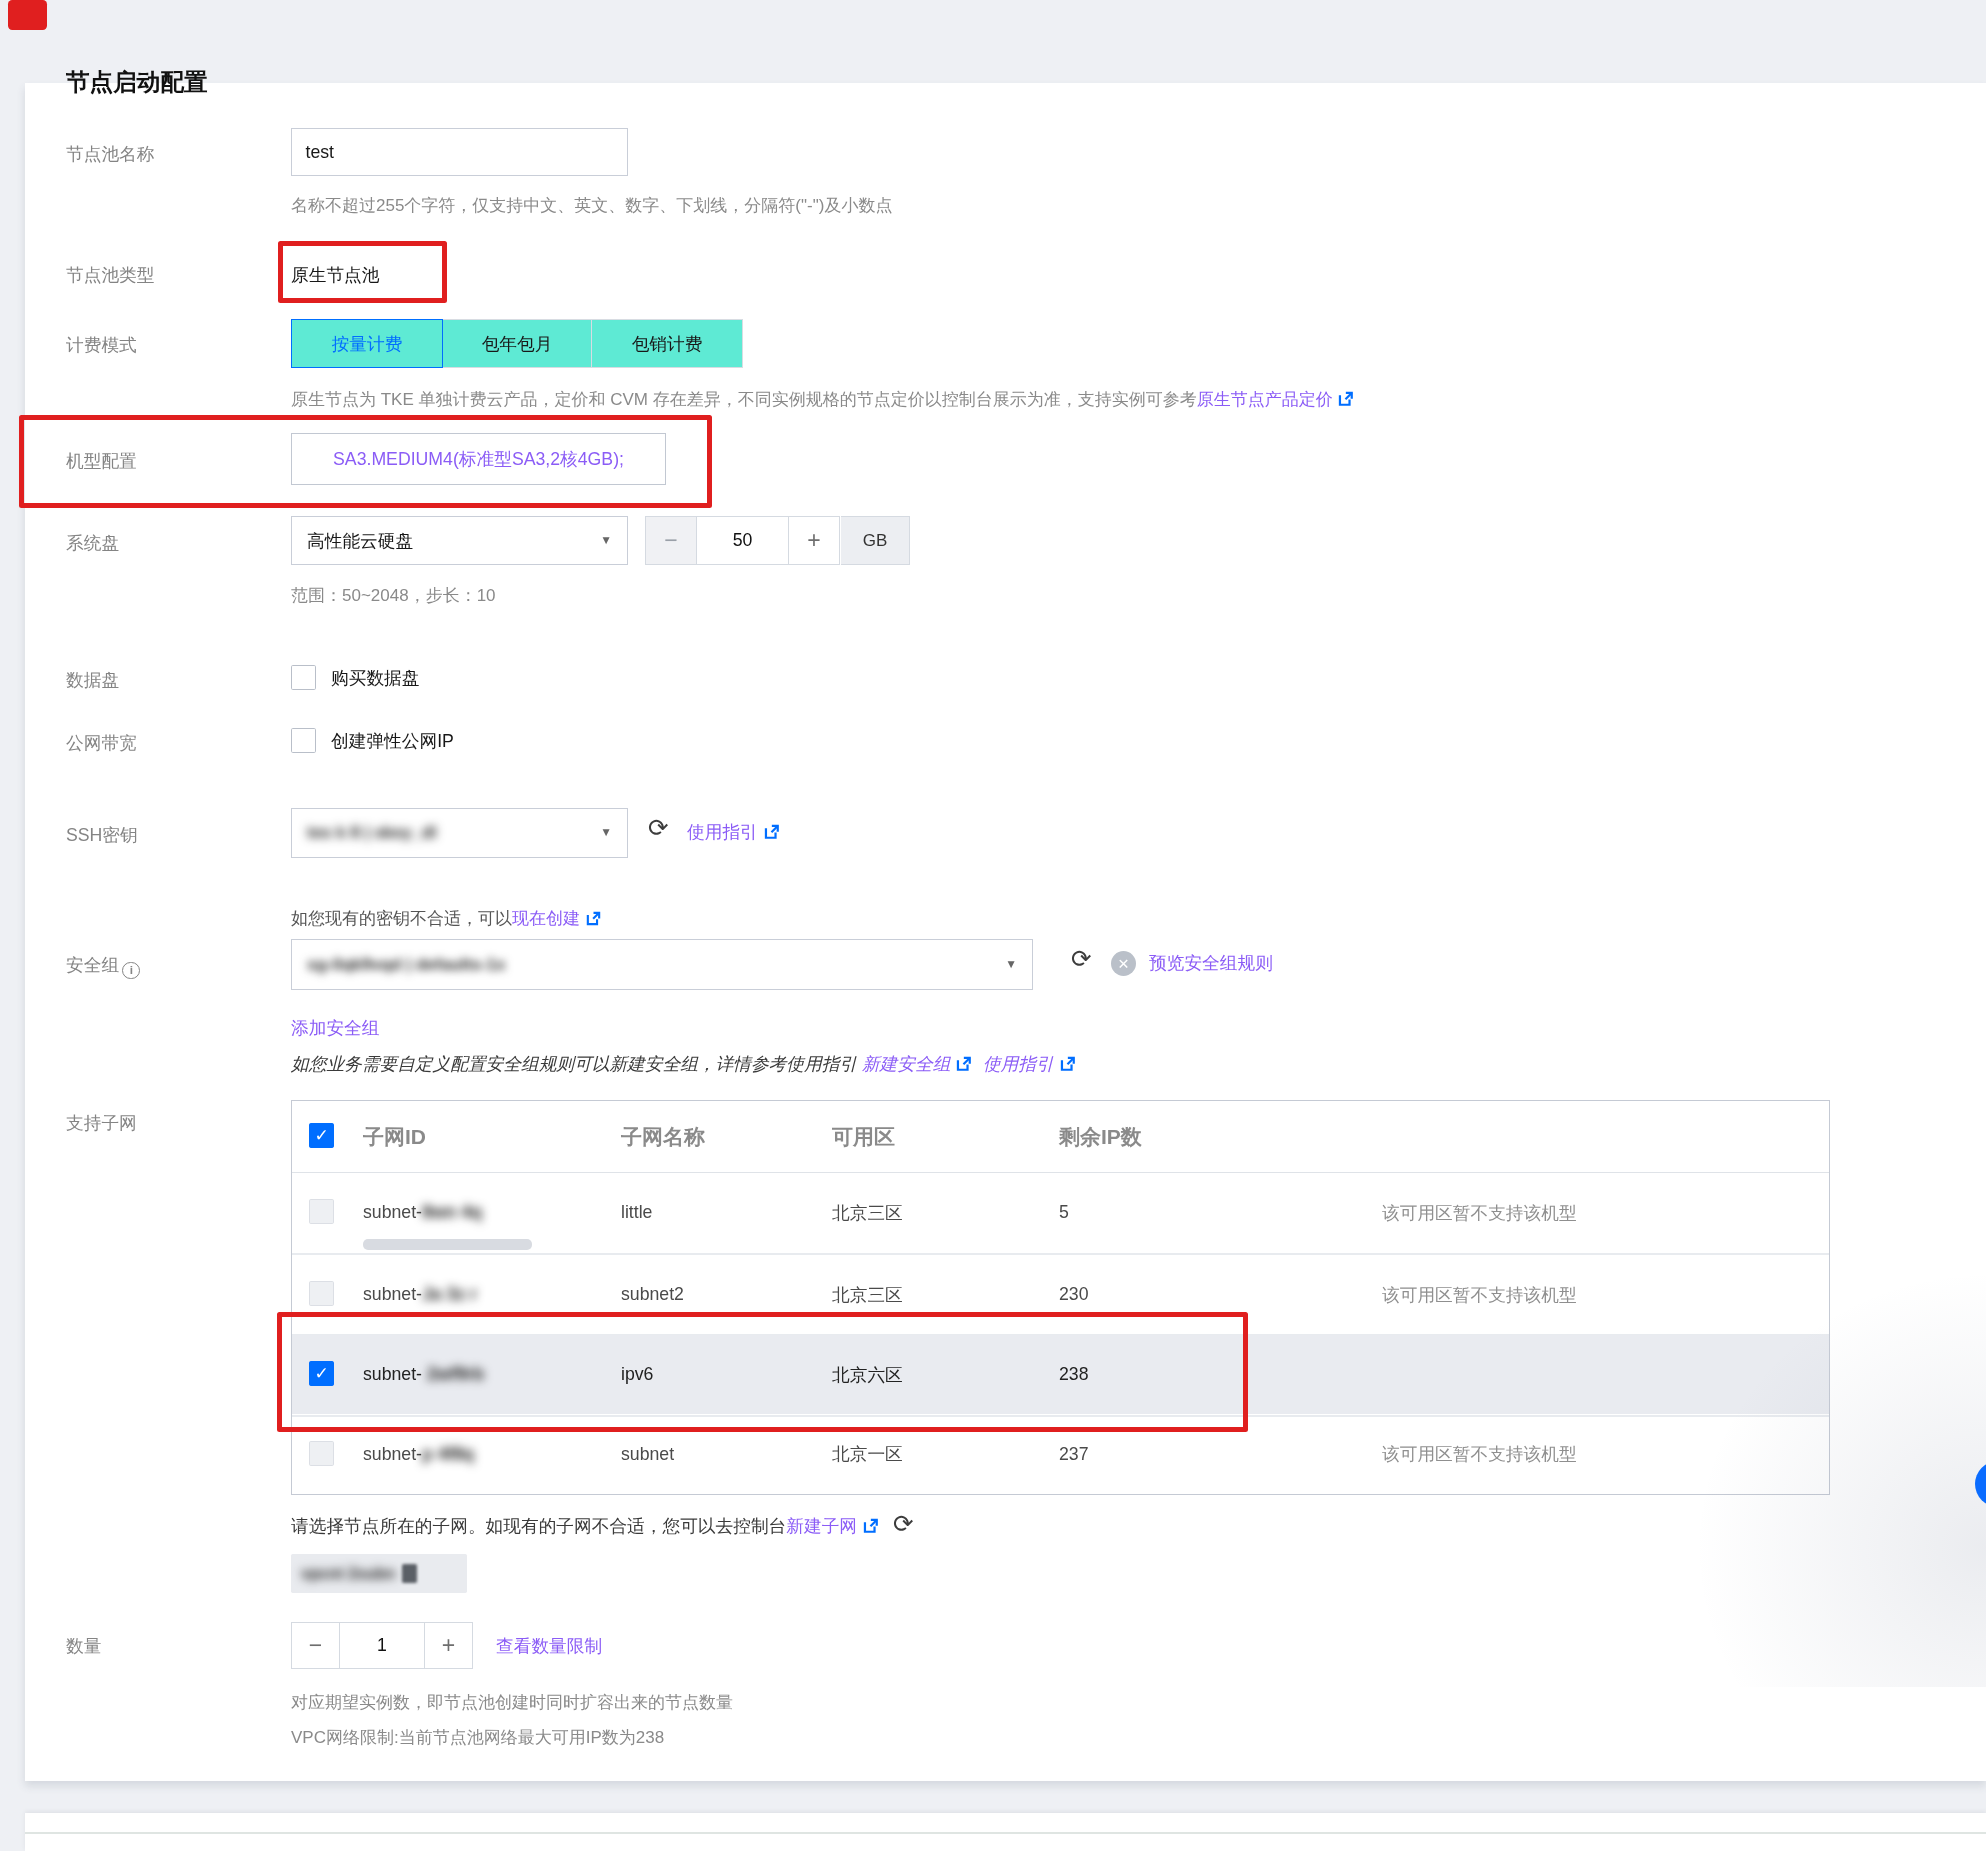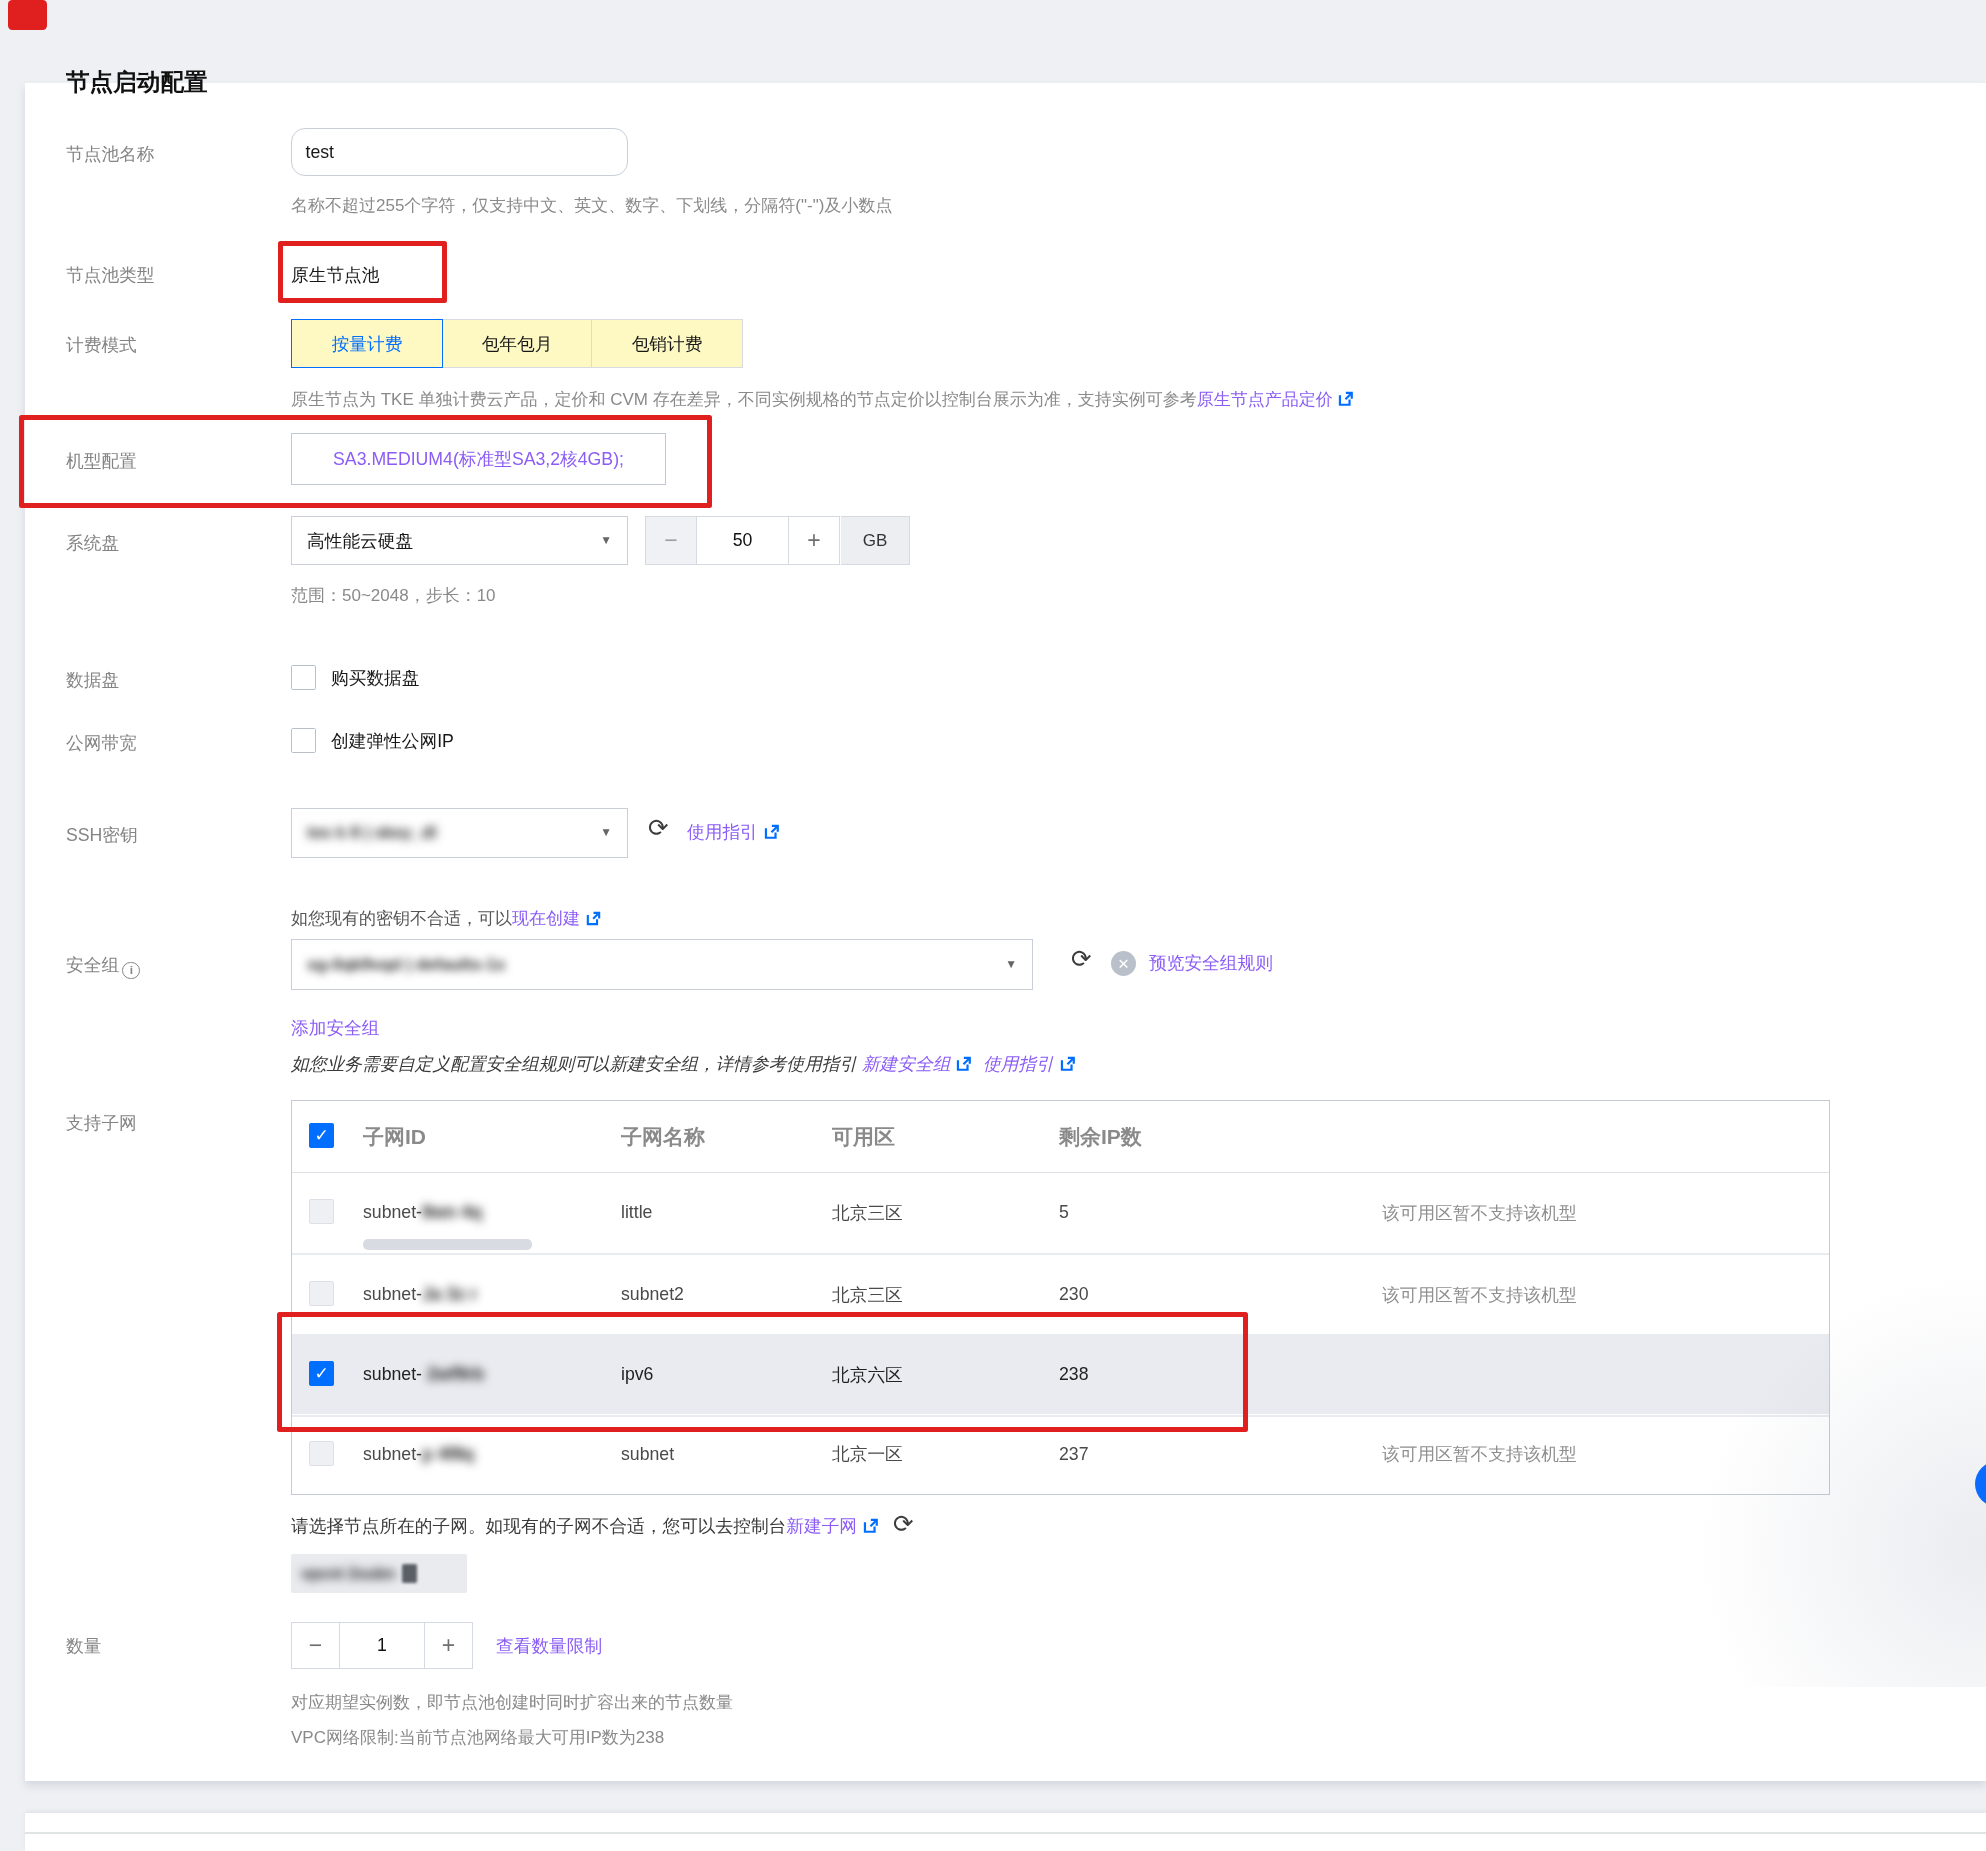--- a/index.html
+++ b/index.html
@@ -14,21 +14,21 @@
   .h1{font-size:23.6px;font-weight:bold;color:#111;}
   .lbl{font-size:17.7px;color:#848484;}
   .txt{font-size:17.7px;color:#181818;}
   .helper{font-size:17px;color:#8a8a8a;}
   .note-dark{font-size:17.7px;color:#3a3a3a;}
   .link{color:#8b5cf6;cursor:pointer;text-decoration:none;}
   .inp{background:#fff;border:1.7px solid #c9ced8;box-sizing:border-box;
     display:flex;align-items:center;font-size:17.7px;color:#181818;}
   .chev{color:#666;font-size:11.8px;line-height:1;}
   .tab{box-sizing:border-box;display:flex;align-items:center;justify-content:center;
-    font-size:17.7px;width:152px;height:49px;border:1.7px solid #d8dce2;background:#fef9c3;color:#181818;}
+    font-size:17.7px;width:152px;height:49px;border:1.7px solid #d8dce2;background:#5eead4;color:#181818;}
   .tab.sel{border:1.7px solid #006eff;color:#006eff;z-index:2;}
   .stepbtn{box-sizing:border-box;border:1.7px solid #d5dae1;background:#fff;display:flex;
     align-items:center;justify-content:center;font-size:23px;color:#6e6e6e;}
   .stepbtn.dis{background:#f0f1f4;color:#9aa0a8;}
   .stepval{box-sizing:border-box;border:1.7px solid #d5dae1;border-left:none;border-right:none;
     background:#fff;display:flex;align-items:center;justify-content:center;
     font-size:17.7px;color:#111;}
   .stepunit{box-sizing:border-box;border:1.7px solid #d5dae1;border-left:none;background:#eceef2;
     display:flex;align-items:center;justify-content:center;font-size:17px;color:#333;}
   .cb{box-sizing:border-box;width:25px;height:25px;border:1.7px solid #b9bfc9;background:#fff;
@@ -62,21 +62,21 @@
 </head>
 <body>
 
 <div class="abs" style="left:8.4px;top:0;width:39px;height:30px;background:#e01f1f;border-radius:4.2px;"></div>
 
 <div class="abs" id="card"></div>
 
 <div class="abs h1" style="left:66px;top:66px;">节点启动配置</div>
 
 <div class="abs lbl" style="left:66px;top:142px;">节点池名称</div>
-<div class="abs inp" style="left:291px;top:128px;width:337px;height:48px;padding-left:13.5px;border-radius:14px;">
+<div class="abs inp" style="left:291px;top:128px;width:337px;height:48px;padding-left:13.5px;">
   <span>test</span>
 </div>
 <div class="abs helper" style="left:291px;top:194px;">名称不超过255个字符，仅支持中文、英文、数字、下划线，分隔符("-")及小数点</div>
 
 <div class="abs lbl" style="left:66px;top:263px;">节点池类型</div>
 <div class="abs txt" style="left:291px;top:263px;">原生节点池</div>
 <div class="abs redbox" style="left:278px;top:241px;width:169px;height:62px;"></div>
 
 <div class="abs lbl" style="left:66px;top:333px;">计费模式</div>
 <div class="abs tab sel" style="left:291px;top:319px;">按量计费</div>

